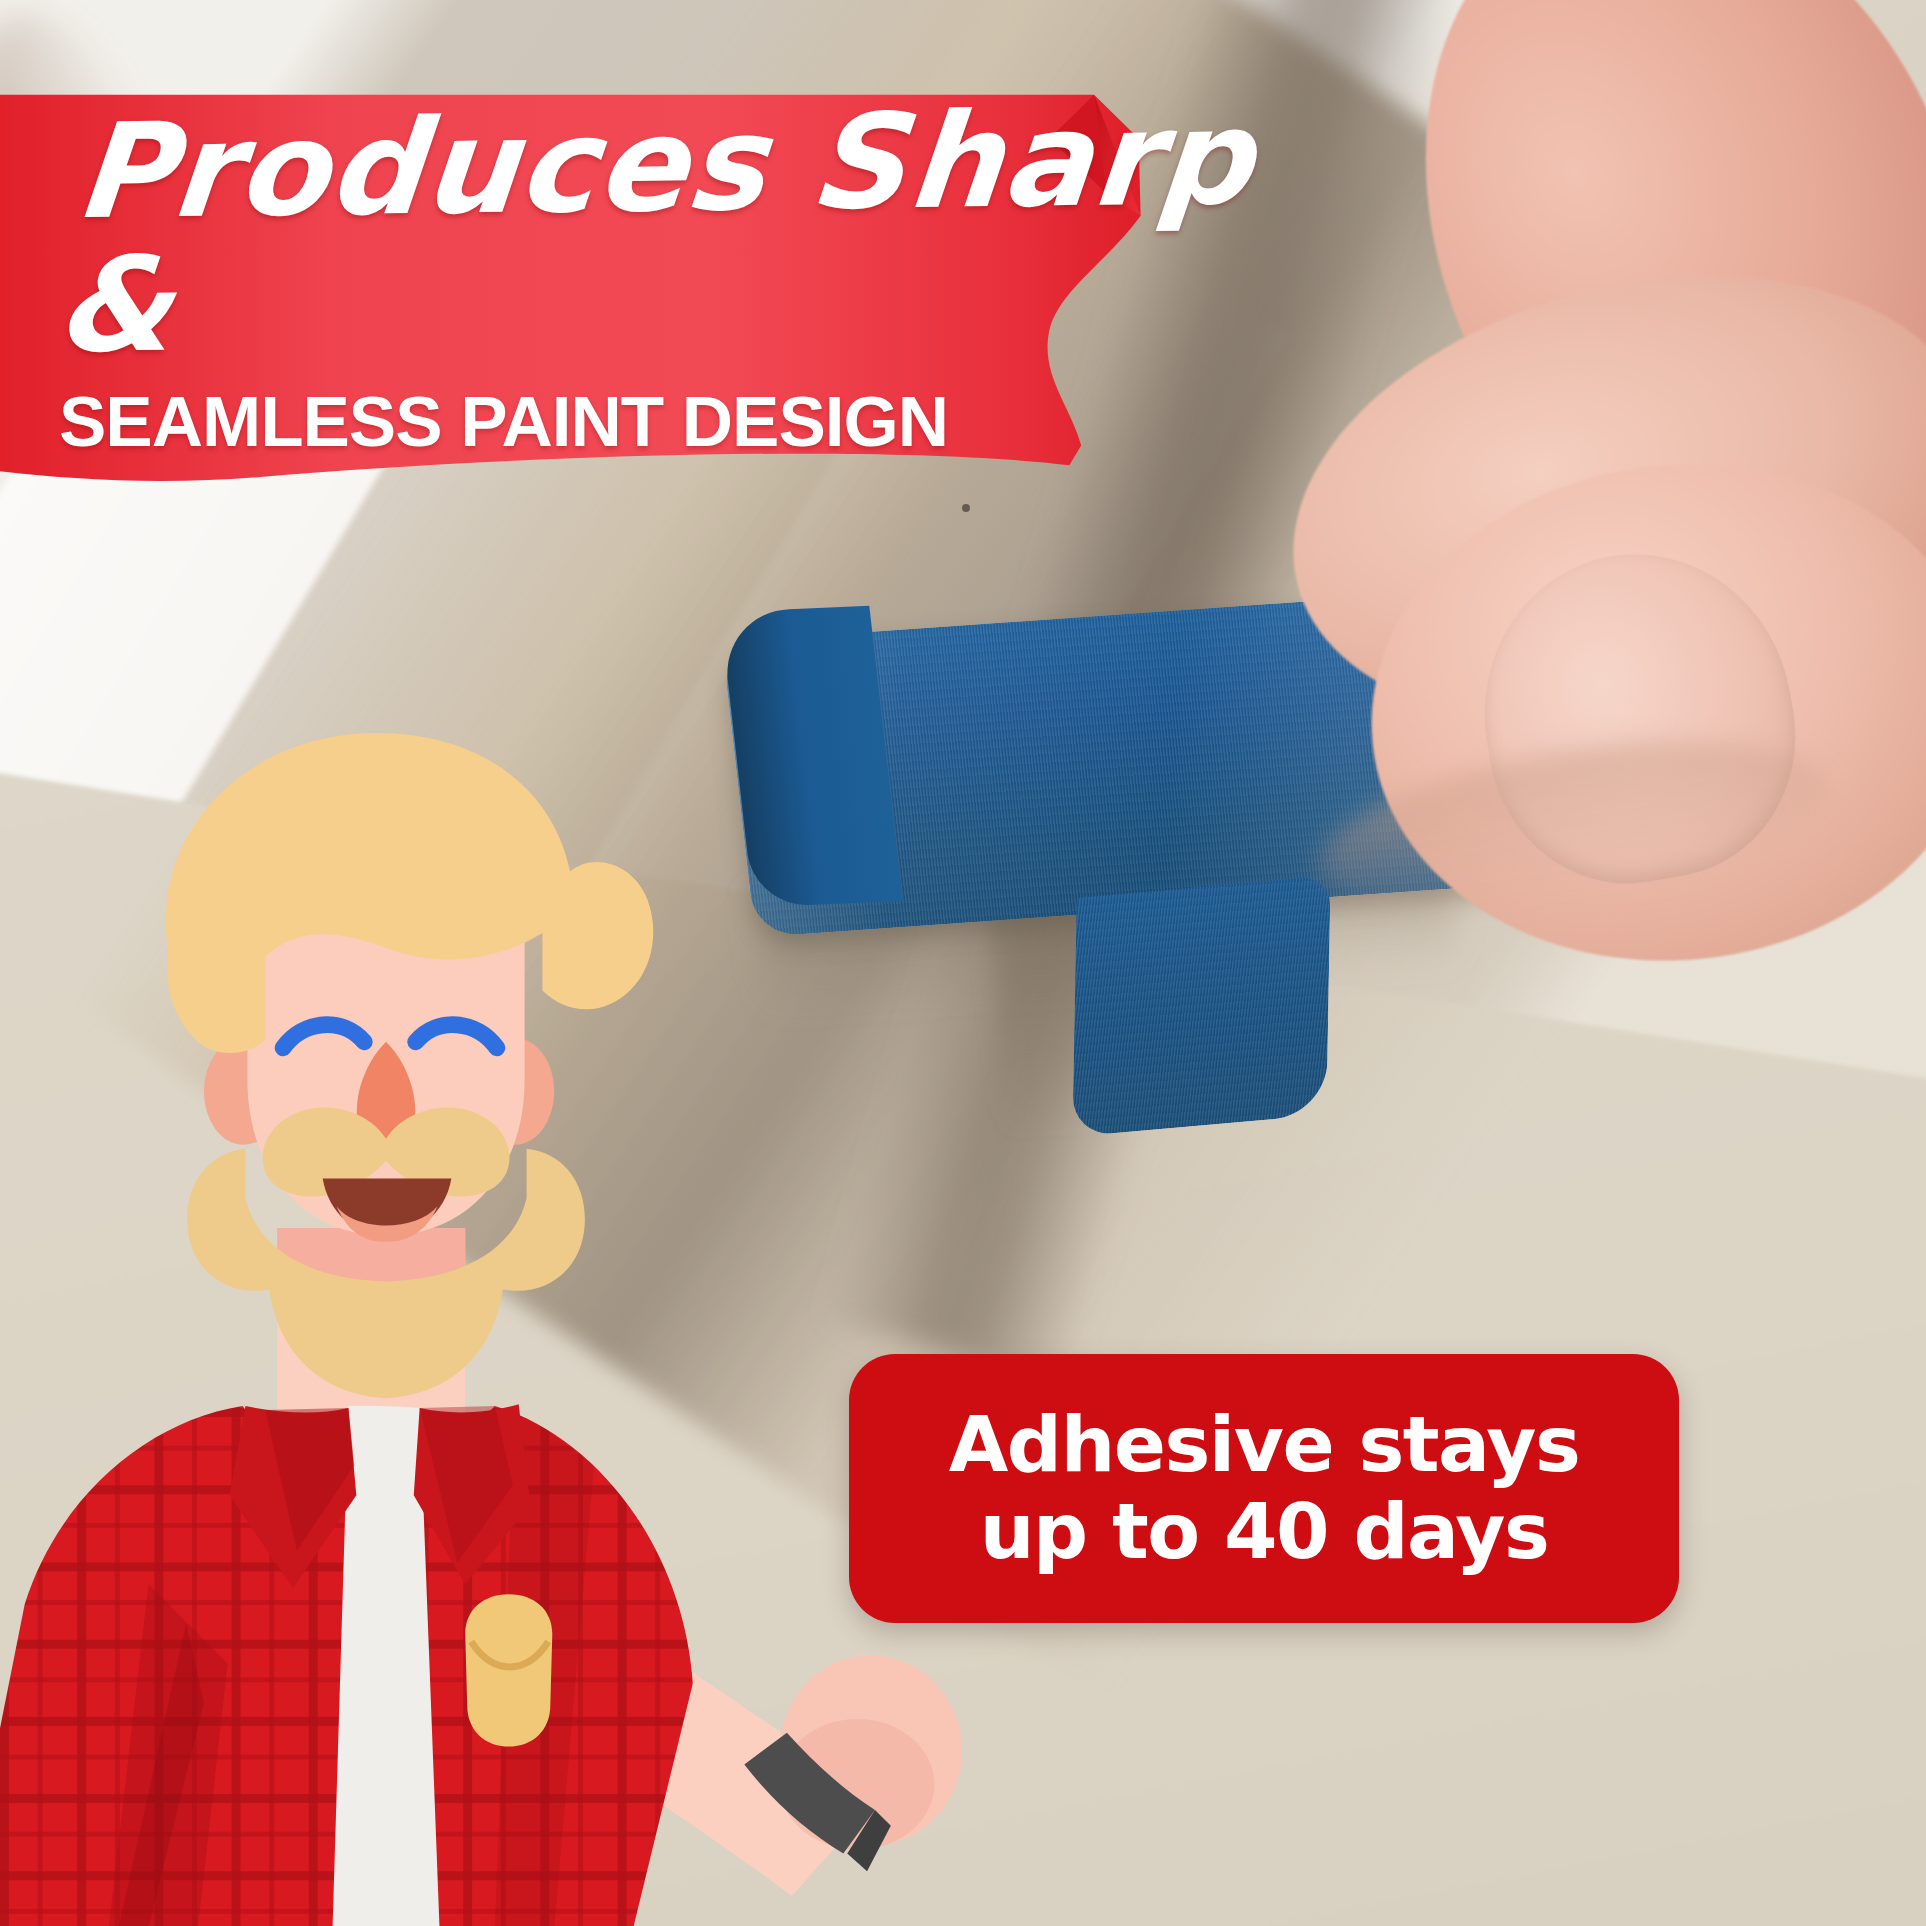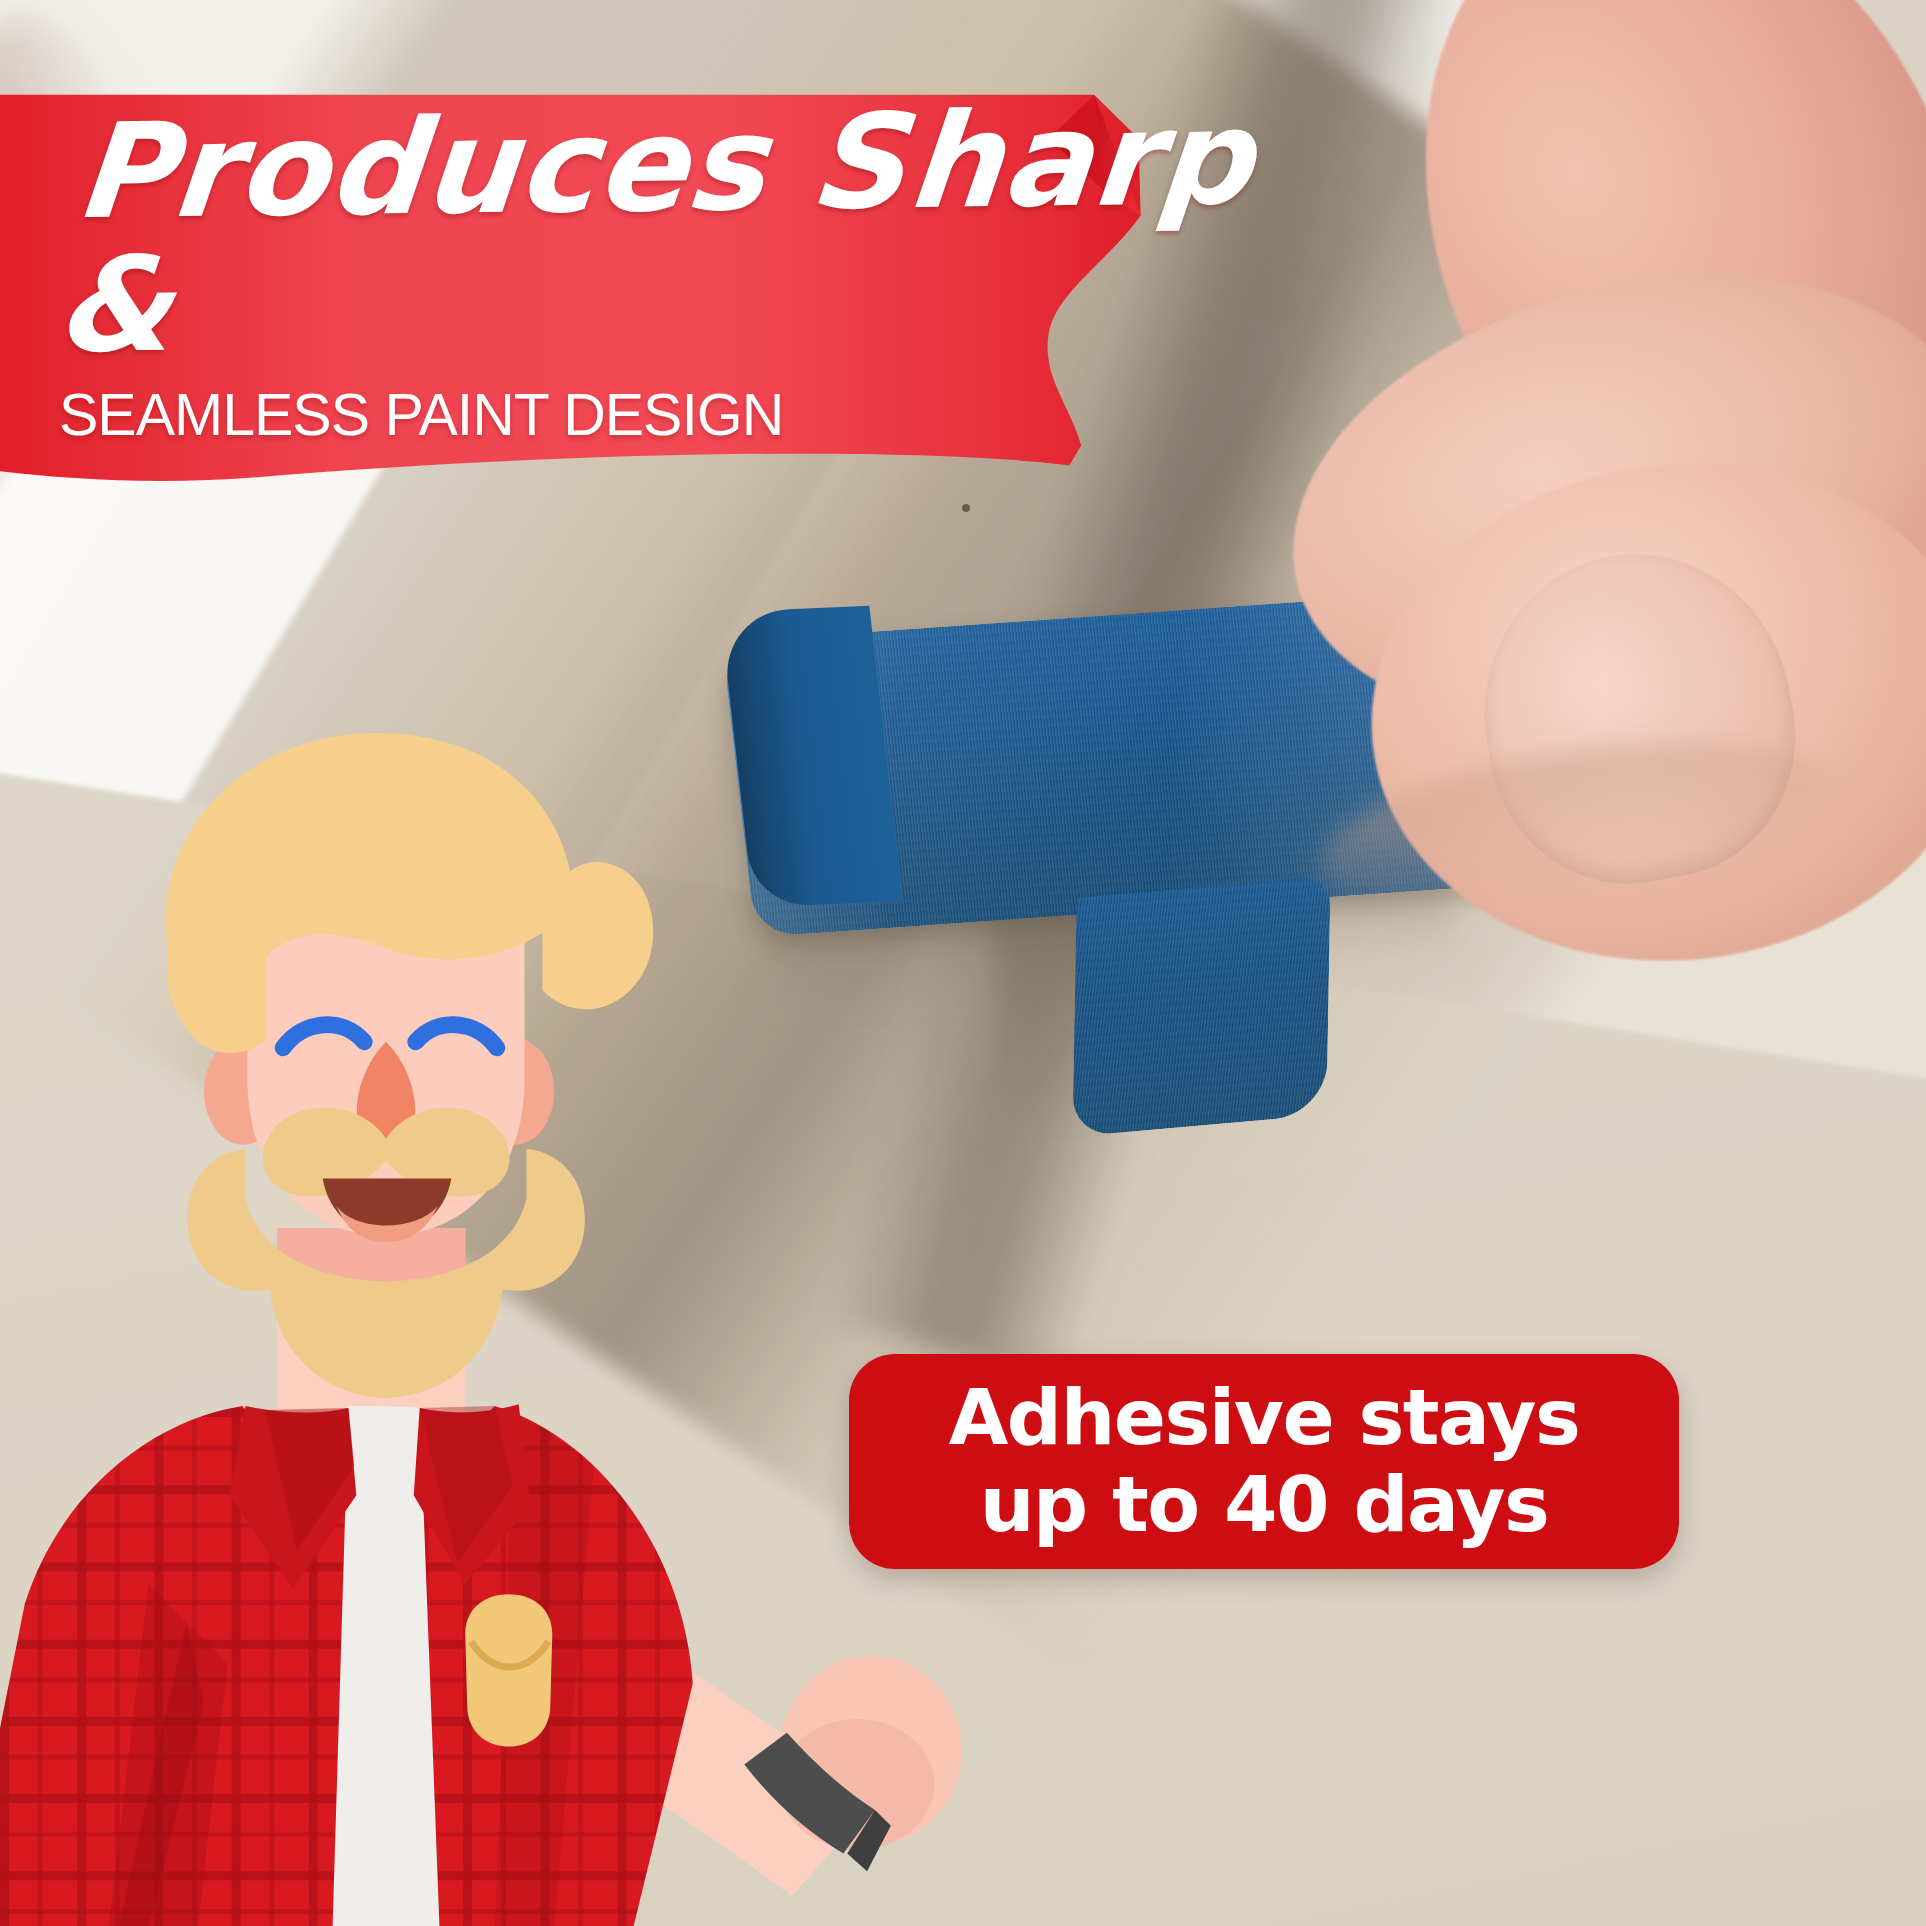--- a/index.html
+++ b/index.html
@@ -190,37 +190,37 @@
     font-weight:700;
     font-size:131px;
     line-height:1.02;
     letter-spacing:1px;
     text-shadow:0 3px 5px rgba(120,0,0,.35);
     transform:skewX(-9deg) rotate(-.7deg);
     transform-origin:left bottom;
   }
   .banner-line2{
     font-family:"Liberation Sans",sans-serif;
-    font-weight:400;
-    font-size:59px;
+    font-weight:700;
+    font-size:71px;
     line-height:1.0;
     letter-spacing:-1px;
     margin-top:14px;
     text-shadow:0 3px 5px rgba(120,0,0,.3);
   }
 
   
   .man{position:absolute;left:0px;top:713px;width:970px;height:1214px;}
   .man svg{width:100%;height:100%;display:block;}
 
   
   .callout{
     position:absolute;
     left:849px;top:1354px;
-    width:830px;height:215px;
+    width:830px;height:269px;
     background:#ce0d12;
     border-radius:46px;
     box-shadow:0 10px 26px rgba(90,70,60,.28);
     display:flex;align-items:center;justify-content:center;
   }
   .callout-text{
     color:#fff;
     font-family:"DejaVu Sans",sans-serif;
     font-weight:700;
     font-size:77px;

